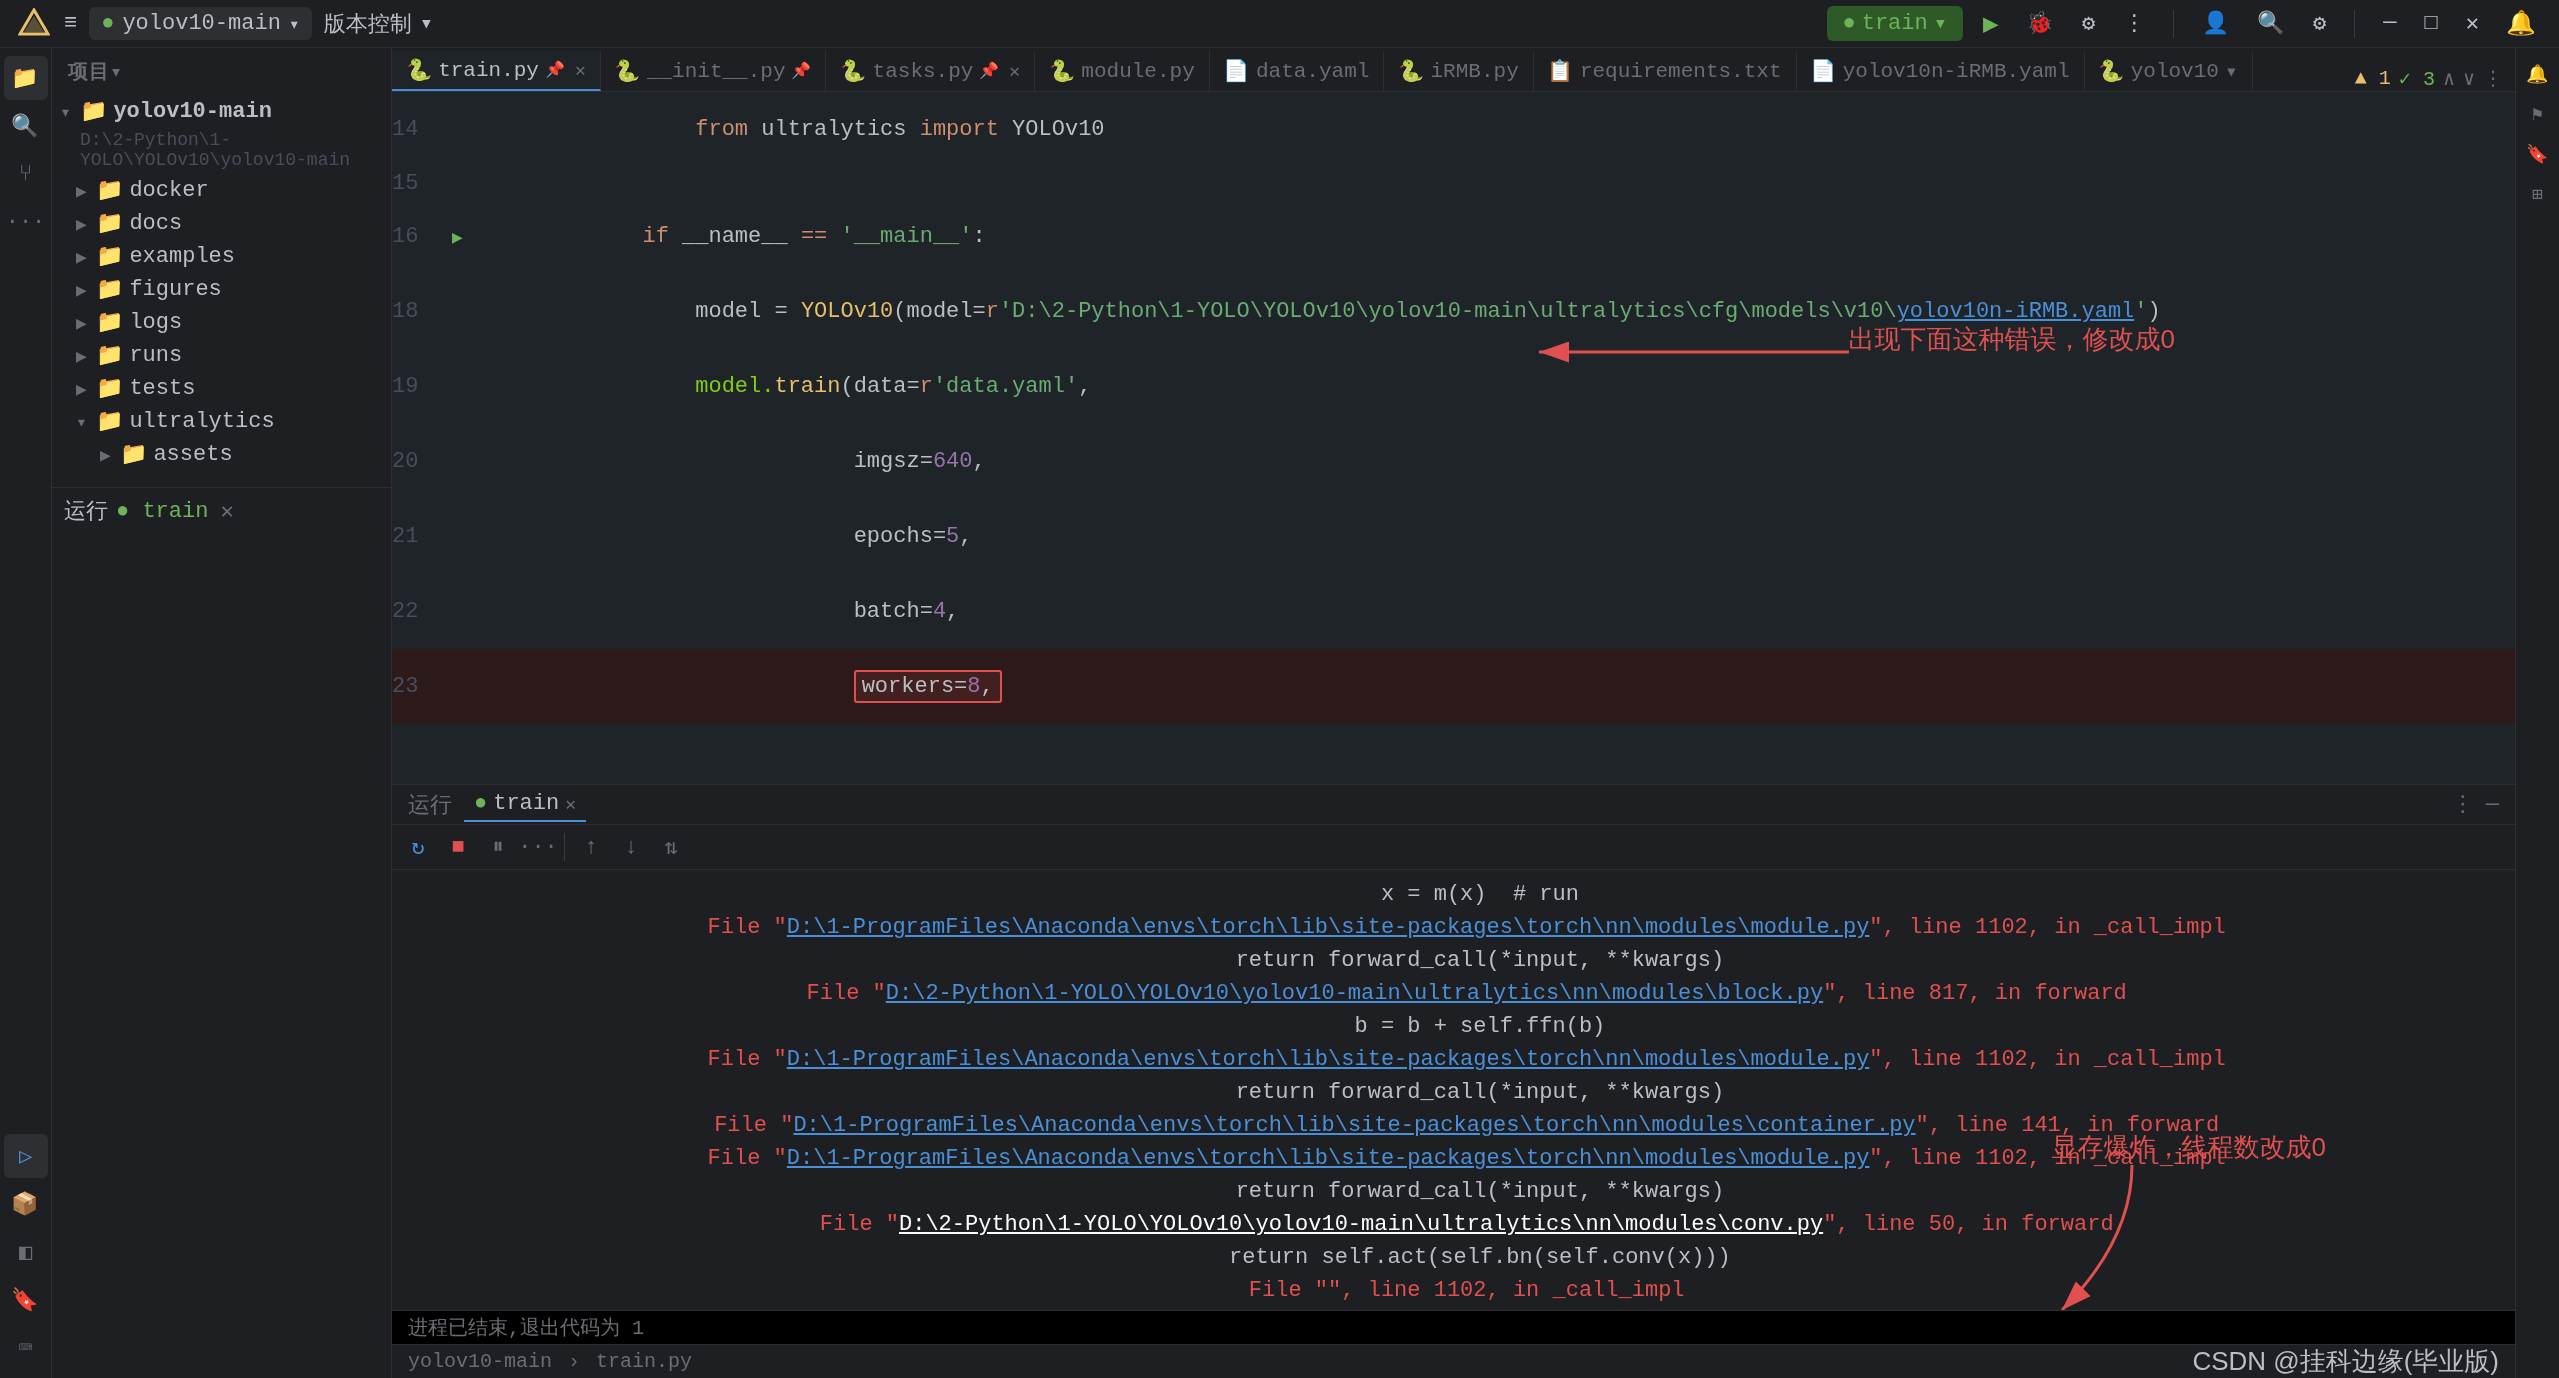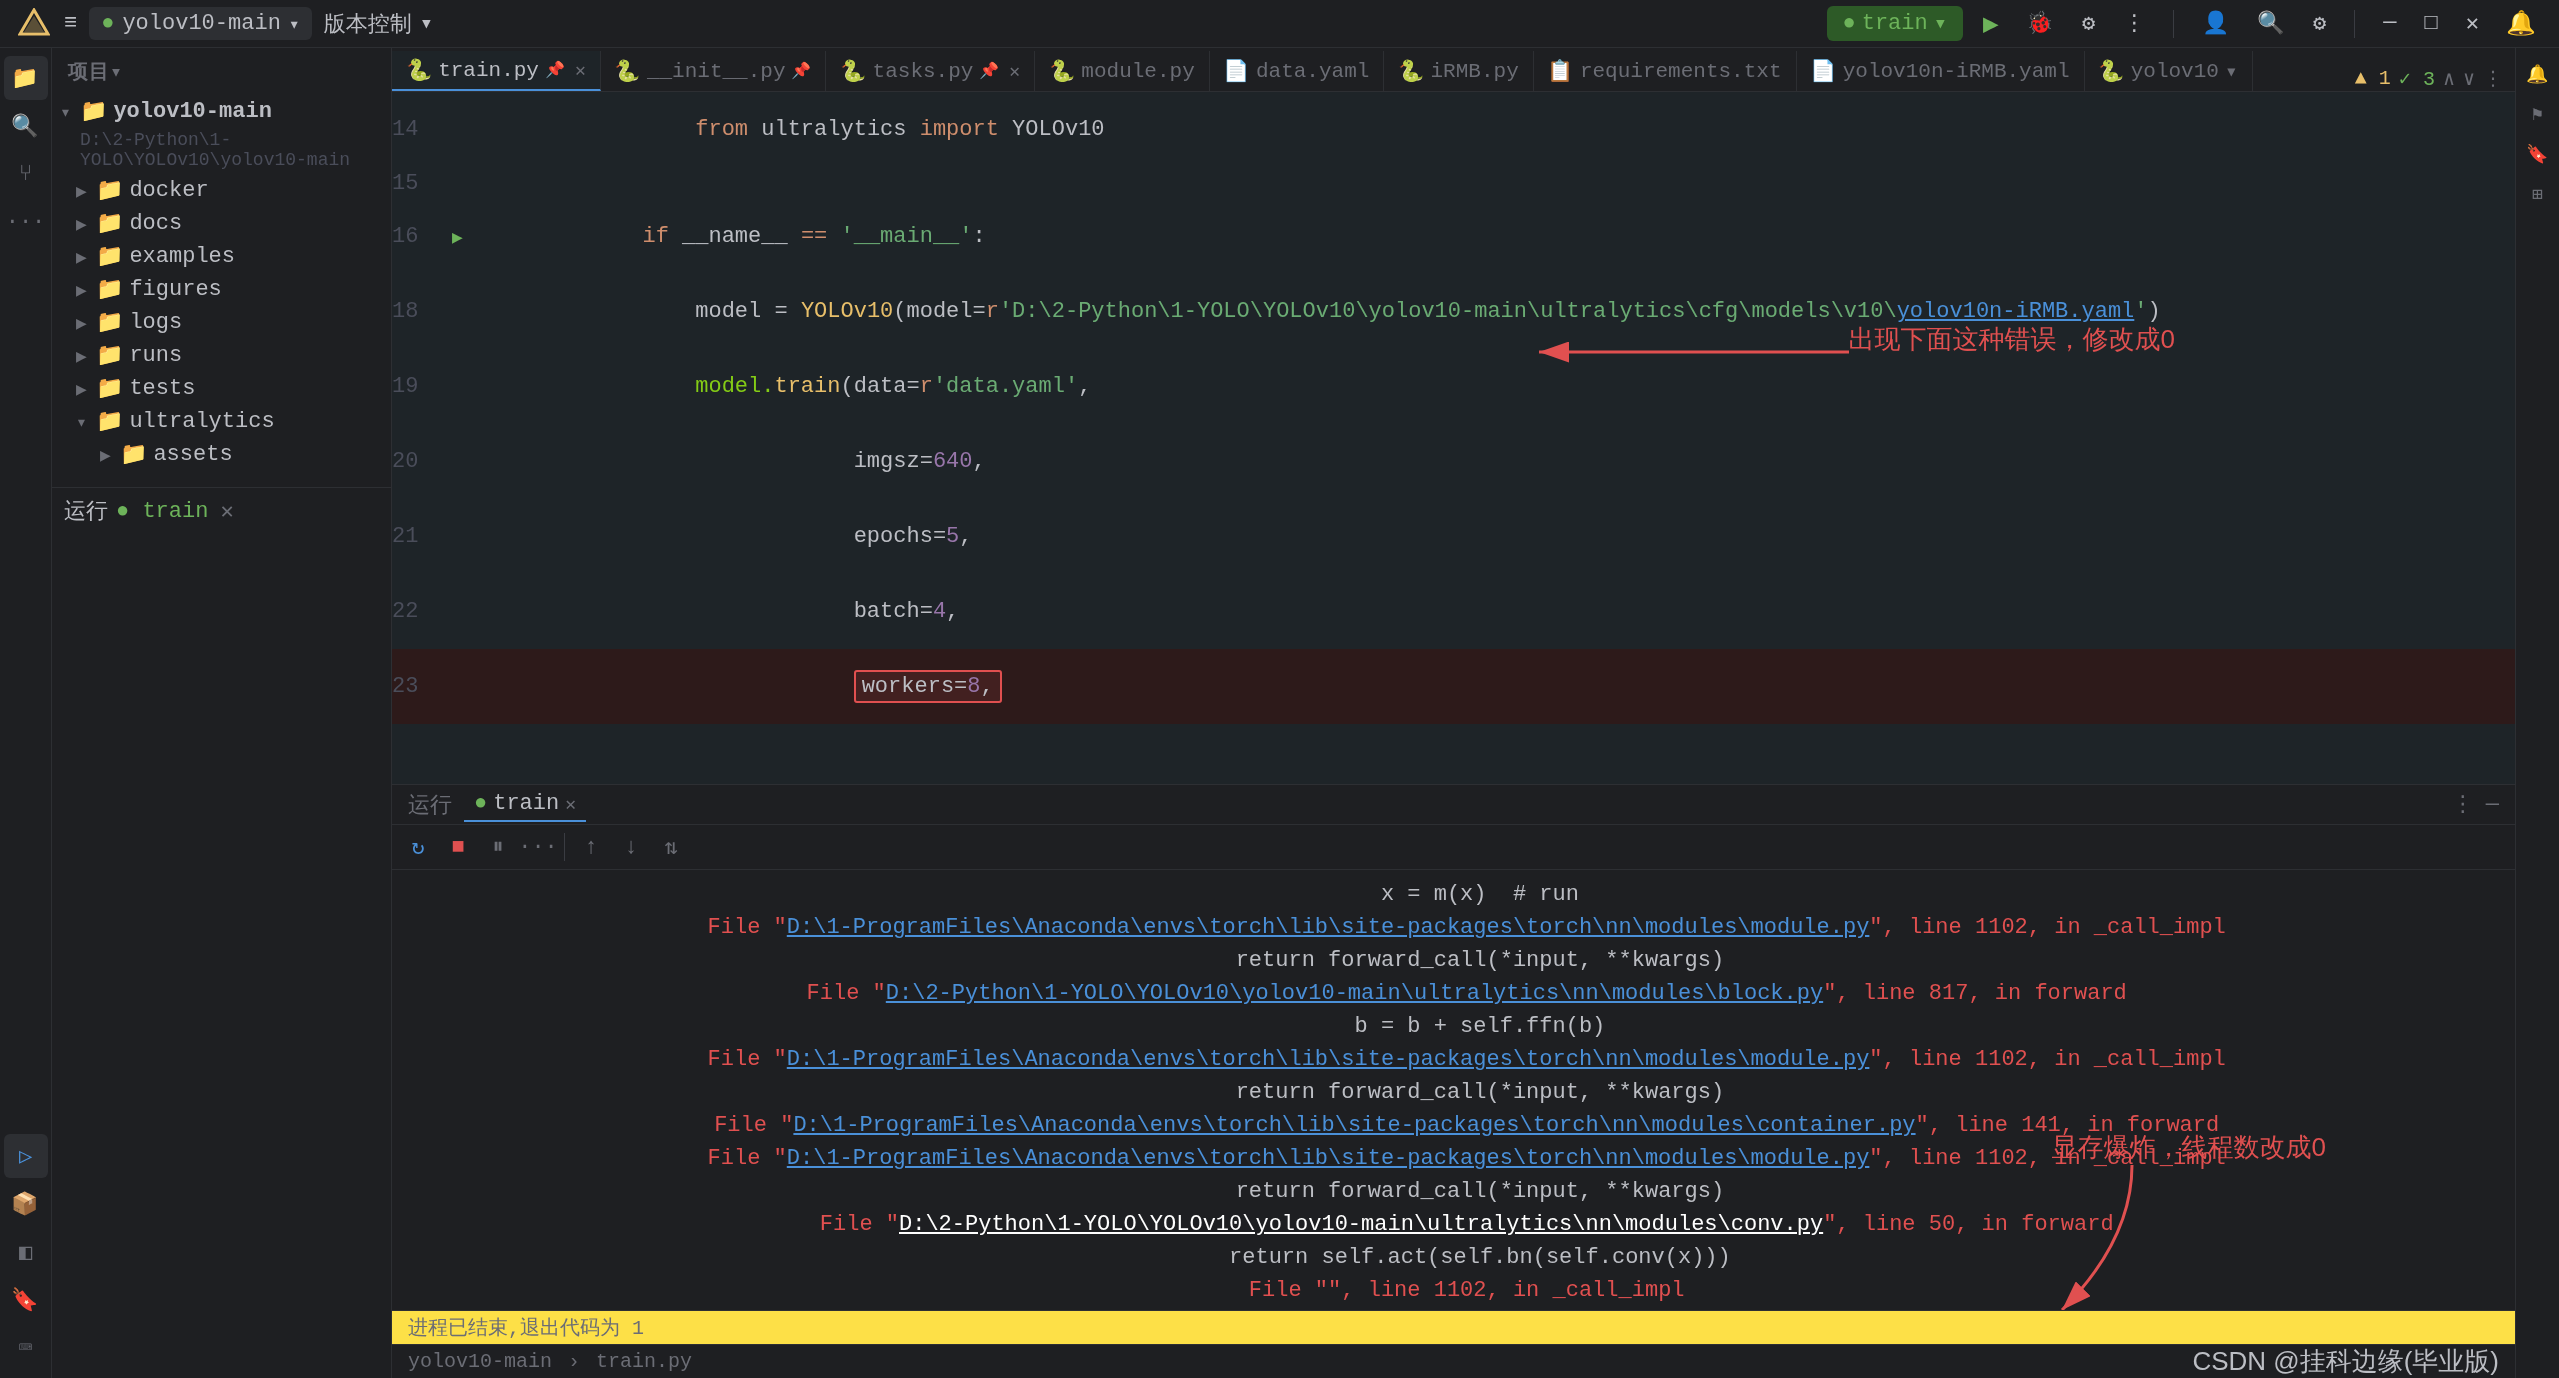--- a/index.html
+++ b/index.html
@@ -637,21 +637,21 @@
             <defs>
               <marker id="arrowhead2" markerWidth="10" markerHeight="7" refX="10" refY="3.5" orient="auto">
                 <polygon points="0 0, 10 3.5, 0 7" fill="#e05050"></polygon>
               </marker>
             </defs>
             <path d="M 100 5 Q 100 80 30 150" stroke="#e05050" stroke-width="3" fill="none" marker-end="url(#arrowhead2)"></path>
           </svg>
         </div>
       </div>
 
-      <div style="height:34px;background:#fde047;border-top:1px solid #2d2f33;display:flex;align-items:center;padding:0 16px;font-size:20px;color:#6b6d75">
+      <div style="height:34px;background:#000000;border-top:1px solid #2d2f33;display:flex;align-items:center;padding:0 16px;font-size:20px;color:#6b6d75">
         <span>进程已结束,退出代码为 1</span>
       </div>
     </div>
 
     <div class="status-bar">
       <span>yolov10-main</span>
       <span>›</span>
       <span>train.py</span>
       <div class="status-bar-right">
         <span style="color:#bcbec4;font-size:26px">CSDN @挂科边缘(毕业版)</span>

